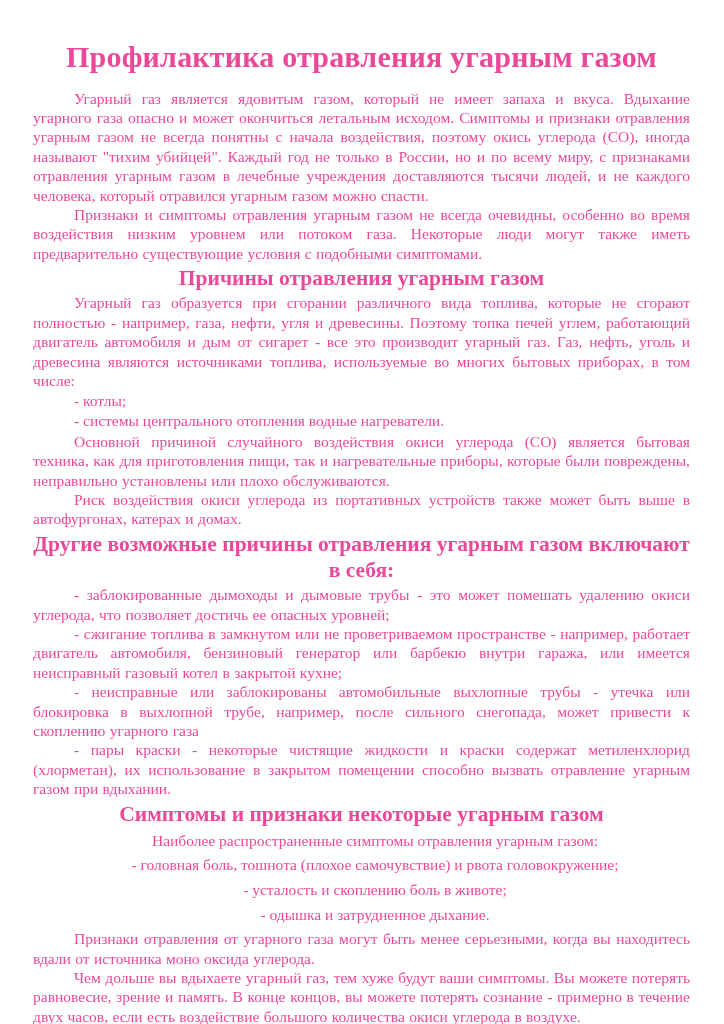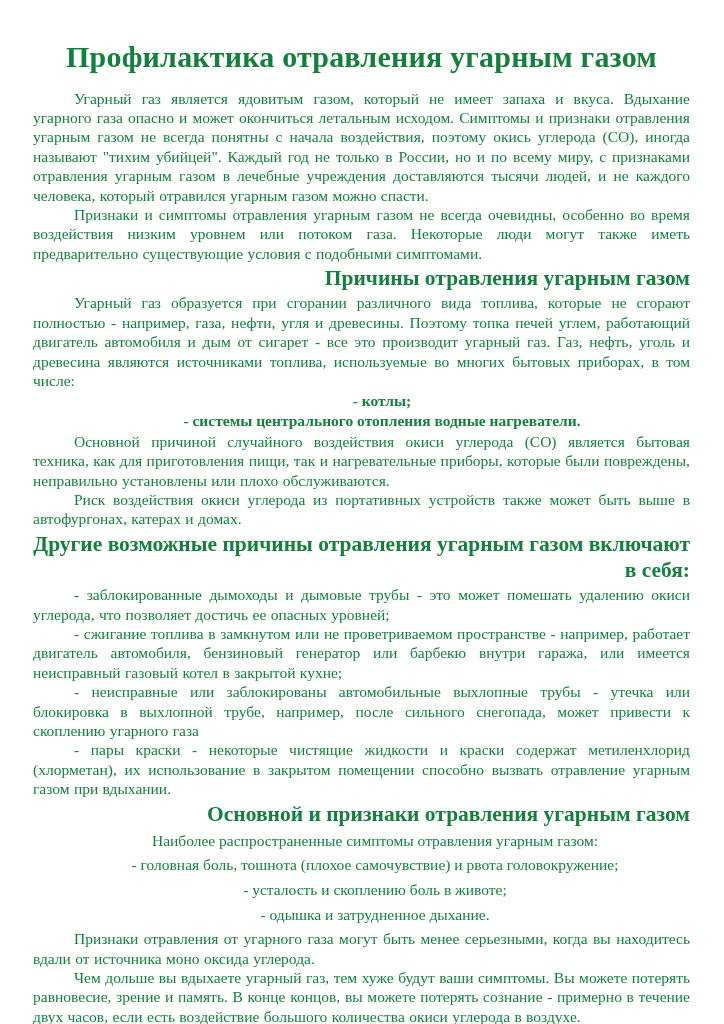--- a/index.html
+++ b/index.html
@@ -5,56 +5,55 @@
   html, body {
     margin: 0;
     padding: 0;
     background: #ffffff;
   }
   .page {
     width: 724px;
     height: 1024px;
     box-sizing: border-box;
     background: #ffffff;
-    color: #15803d;
+    color: #ec4899;
     padding: 40px 34px 10px 33px;
     font-family: "Liberation Serif", "DejaVu Serif", serif;
     overflow: hidden;
   }
   .doc-title {
     font-size: 30px;
     font-weight: bold;
     text-align: center;
     line-height: 1.12;
     margin: 0 0 15px 0;
     letter-spacing: 0.2px;
   }
   .h2 {
     font-size: 21.5px;
     font-weight: bold;
-    text-align: right;
+    text-align: center;
     line-height: 1.22;
     margin: 2px 0 2px 0;
   }
   .p {
     font-size: 15.5px;
     line-height: 19.4px;
     text-align: justify;
     text-indent: 41px;
     margin: 0;
     word-spacing: 0.5px;
     font-family: Liberation Serif, serif;
   }
   .li {
     font-size: 15.5px;
     line-height: 20.6px;
-    text-align: center;
+    text-align: left;
     text-indent: 41px;
     margin: 0;
-    font-weight: bold;
   }
   .li-sm {
     font-size: 15.5px;
     line-height: 20.6px;
     text-align: center;
     text-indent: 27px;
     margin: 4px;
   }
 </style>
 </head>
@@ -69,20 +68,20 @@
   <p class="p">Угарный газ образуется при сгорании различного вида топлива, которые не сгорают полностью - например, газа, нефти, угля и древесины. Поэтому топка печей углем, работающий двигатель автомобиля и дым от сигарет - все это производит угарный газ. Газ, нефть, уголь и древесина являются источниками топлива, используемые во многих бытовых приборах, в том числе:</p>
   <p class="li">- котлы;</p>
   <p class="li">- системы центрального отопления водные нагреватели.</p>
   <p class="p">Основной причиной случайного воздействия окиси углерода (СО) является бытовая техника, как для приготовления пищи, так и нагревательные приборы, которые были повреждены, неправильно установлены или плохо обслуживаются.</p>
   <p class="p">Риск воздействия окиси углерода из портативных устройств также может быть выше в автофургонах, катерах и домах.</p>
   <h2 class="h2">Другие возможные причины отравления угарным газом включают в себя:</h2>
   <p class="p">- заблокированные дымоходы и дымовые трубы - это может помешать удалению окиси углерода, что позволяет достичь ее опасных уровней;</p>
   <p class="p">- сжигание топлива в замкнутом или не проветриваемом пространстве - например, работает двигатель автомобиля, бензиновый генератор или барбекю внутри гаража, или имеется неисправный газовый котел в закрытой кухне;</p>
   <p class="p">- неисправные или заблокированы автомобильные выхлопные трубы - утечка или блокировка в выхлопной трубе, например, после сильного снегопада, может привести к скоплению угарного газа</p>
   <p class="p">- пары краски - некоторые чистящие жидкости и краски содержат метиленхлорид (хлорметан), их использование в закрытом помещении способно вызвать отравление угарным газом при вдыхании.</p>
-  <h2 class="h2">Основной и признаки отравления угарным газом</h2>
+  <h2 class="h2">Симптомы и признаки некоторые угарным газом</h2>
   <p class="li-sm">Наиболее распространенные симптомы отравления угарным газом:</p>
   <p class="li-sm">- головная боль, тошнота (плохое самочувствие) и рвота головокружение;</p>
   <p class="li-sm">- усталость и скоплению боль в животе;</p>
   <p class="li-sm">- одышка и затрудненное дыхание.</p>
   <p class="p">Признаки отравления от угарного газа могут быть менее серьезными, когда вы находитесь вдали от источника моно оксида углерода.</p>
   <p class="p">Чем дольше вы вдыхаете угарный газ, тем хуже будут ваши симптомы. Вы можете потерять равновесие, зрение и память. В конце концов, вы можете потерять сознание - примерно в течение двух часов, если есть воздействие большого количества окиси углерода в воздухе.</p>
 </div>
 
 </body></html>

